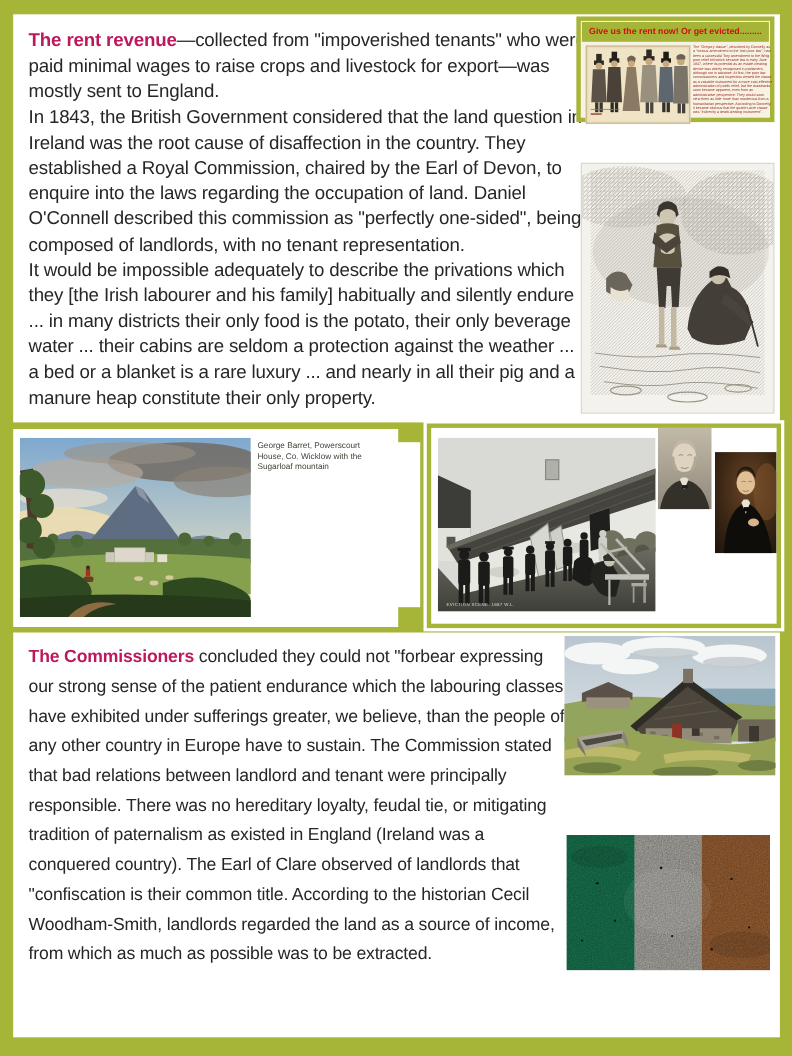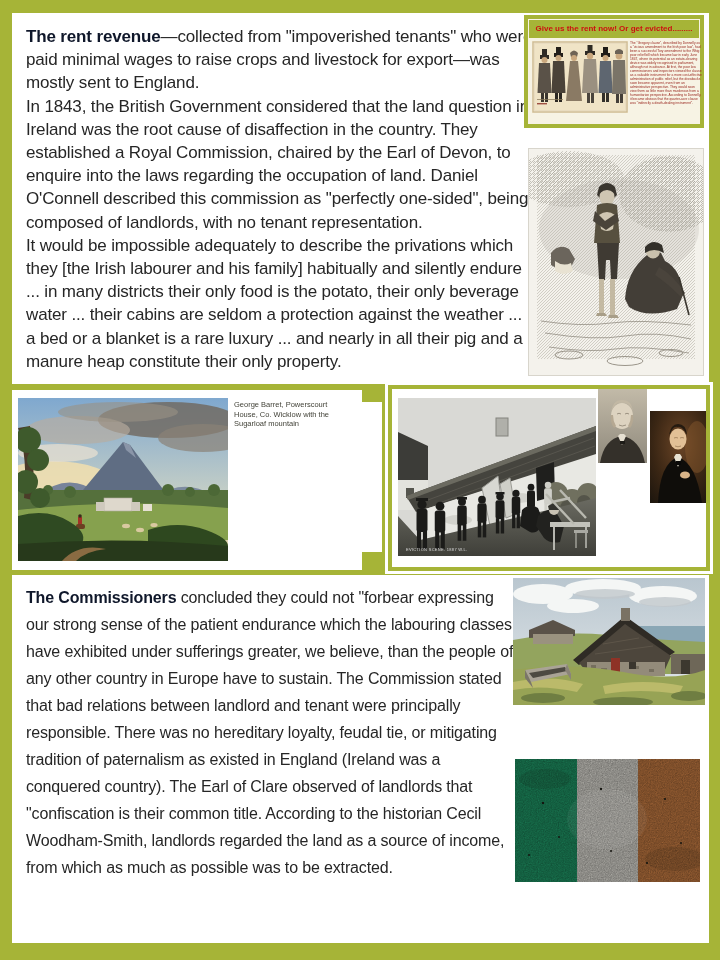--- a/index.html
+++ b/index.html
@@ -9,24 +9,24 @@
   #top-panel{left:12px;top:13px;width:697px;height:371px;}
   #mid-left-panel{left:12px;top:390px;width:322px;height:180px;padding-left:28px;}
   #mid-strip{left:343px;top:402px;width:39px;height:150px;}
   #mid-right-panel{left:388px;top:385px;width:322px;height:186px;border:4px solid #a6b437;
                    box-shadow:0 0 0 3px #ffffff;box-sizing:border-box;}
   #bottom-panel{left:12px;top:575px;width:697px;height:368px;}
 
   .bodytext{position:absolute;left:14px;top:12px;width:508px;font-size:17px;line-height:23.2px;
             letter-spacing:-0.15px;color:#262626;}
   #bottom-panel .bodytext{top:9px;width:488px;font-size:16px;line-height:27px;}
-  .red-b{color:#0f172a;font-weight:bold;}
+  .red-b{color:#be185d;font-weight:bold;}
 
   
-  #evicted-card{position:absolute;left:512px;top:2px;width:180px;height:113px;
+  #evicted-card{position:absolute;left:512px;top:2px;width:180px;height:96px;
                 border:4px solid #a6b437;background:#f7f3e4;box-sizing:border-box;}
   #evicted-card .titlebar{position:absolute;left:1px;top:1px;right:1px;height:18px;background:#a6b437;
                 text-align:center;font-size:8px;font-weight:bold;color:#cc1111;line-height:18px;white-space:nowrap;}
   #evicted-card .illus{position:absolute;left:4px;top:22px;width:96px;height:72px;}
   #evicted-card .sidetext{position:absolute;left:102px;top:22px;width:144px;height:148px;
                 font-size:6.6px;line-height:7.9px;color:#98241c;transform:scale(0.5);transform-origin:0 0;}
 
   #engraving{position:absolute;left:516px;top:135px;width:176px;height:228px;background:#f4f2ec;
              border:1px solid #d8d5cc;box-sizing:border-box;}
 

